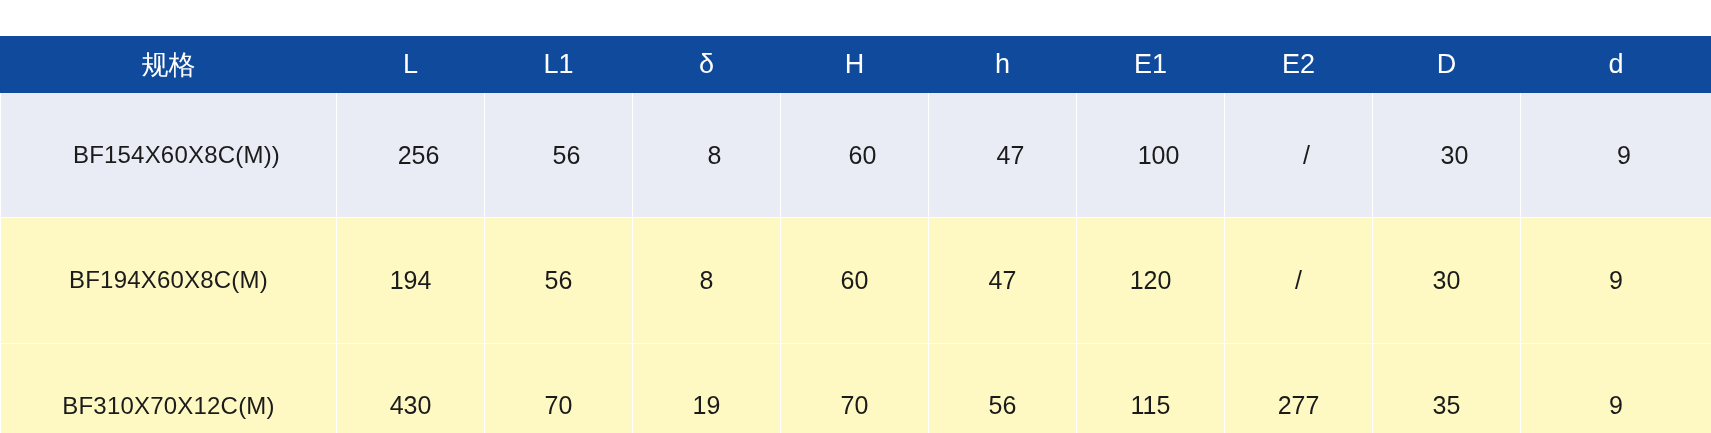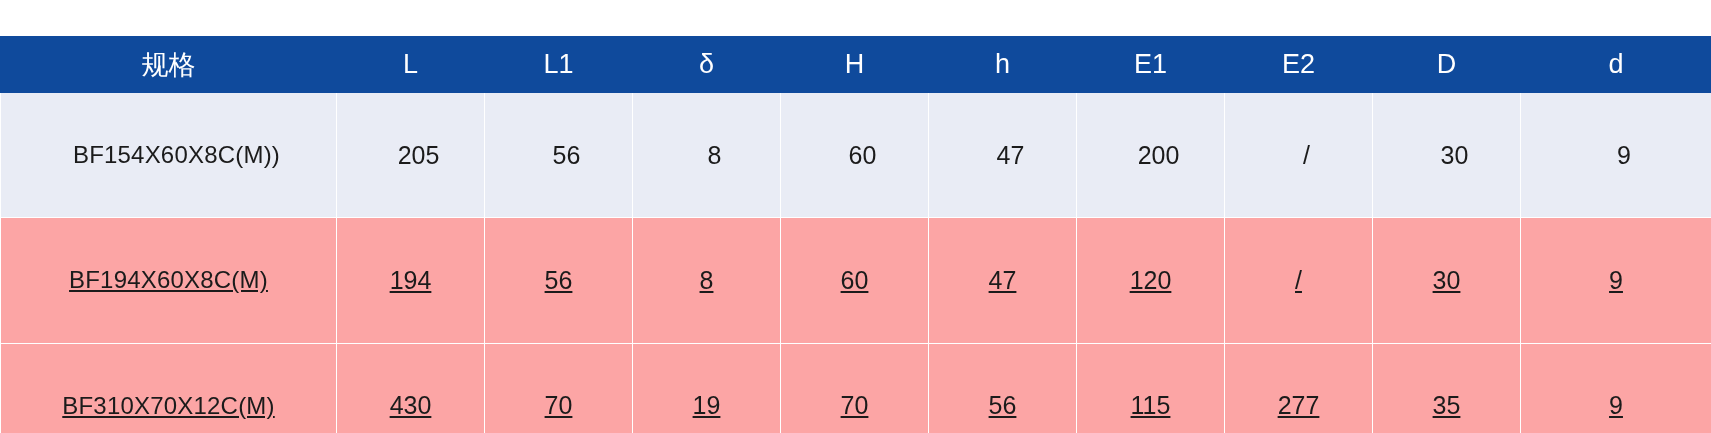--- a/index.html
+++ b/index.html
@@ -42,22 +42,21 @@
     border-color: #0f4a9c;
   }
   table.spec-table thead th.col-spec {
     font-size: 27px;
   }
   table.spec-table tbody tr.row-light td {
     background: #e9ecf5;
     padding-left: 16px;
   }
   table.spec-table tbody tr.row-dark td {
-    background: #fca5a5;
-    text-decoration: underline;
+    background: #fef9c3;
   }
   table.spec-table tbody td.cell-spec {
     font-size: 24px;
     letter-spacing: 0.2px;
   }
   table.spec-table tbody tr {
     height: 53px;
   }
   
   col.c0 { width: 336px; }
@@ -98,26 +97,26 @@
         <th>h</th>
         <th>E1</th>
         <th>E2</th>
         <th>D</th>
         <th>d</th>
       </tr>
     </thead>
     <tbody>
       <tr class="row-light">
         <td class="cell-spec">BF154X60X8C(M))</td>
-        <td>205</td>
+        <td>256</td>
         <td>56</td>
         <td>8</td>
         <td>60</td>
         <td>47</td>
-        <td>200</td>
+        <td>100</td>
         <td>/</td>
         <td>30</td>
         <td>9</td>
       </tr>
       <tr class="row-dark">
         <td class="cell-spec">BF194X60X8C(M)</td>
         <td>194</td>
         <td>56</td>
         <td>8</td>
         <td>60</td>

